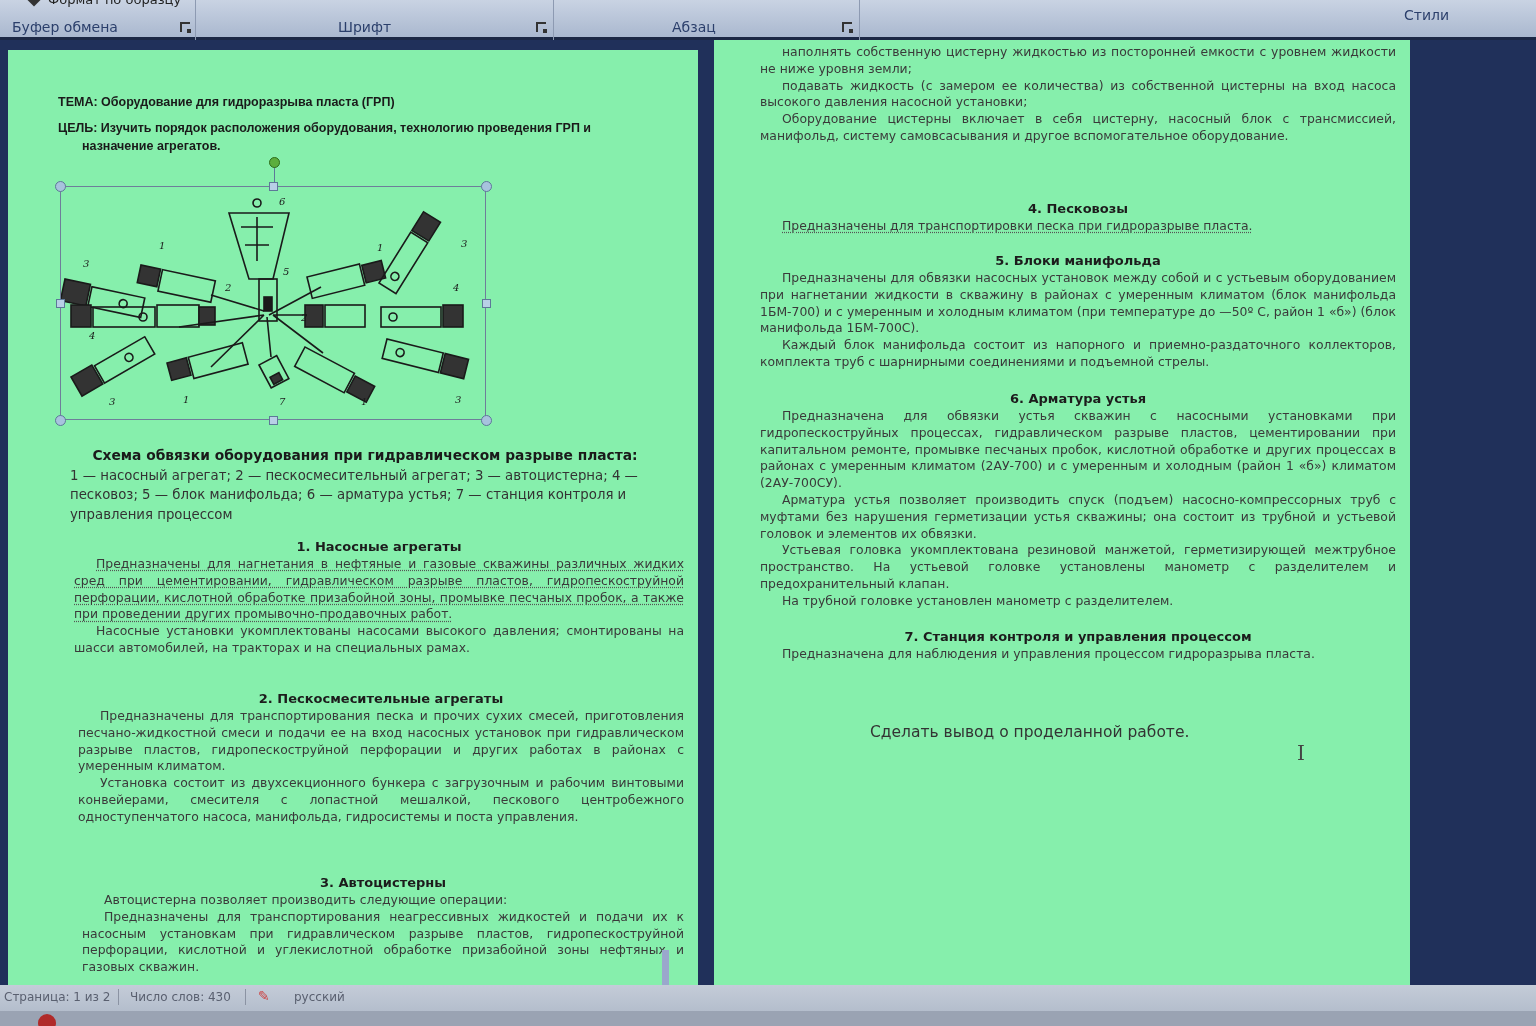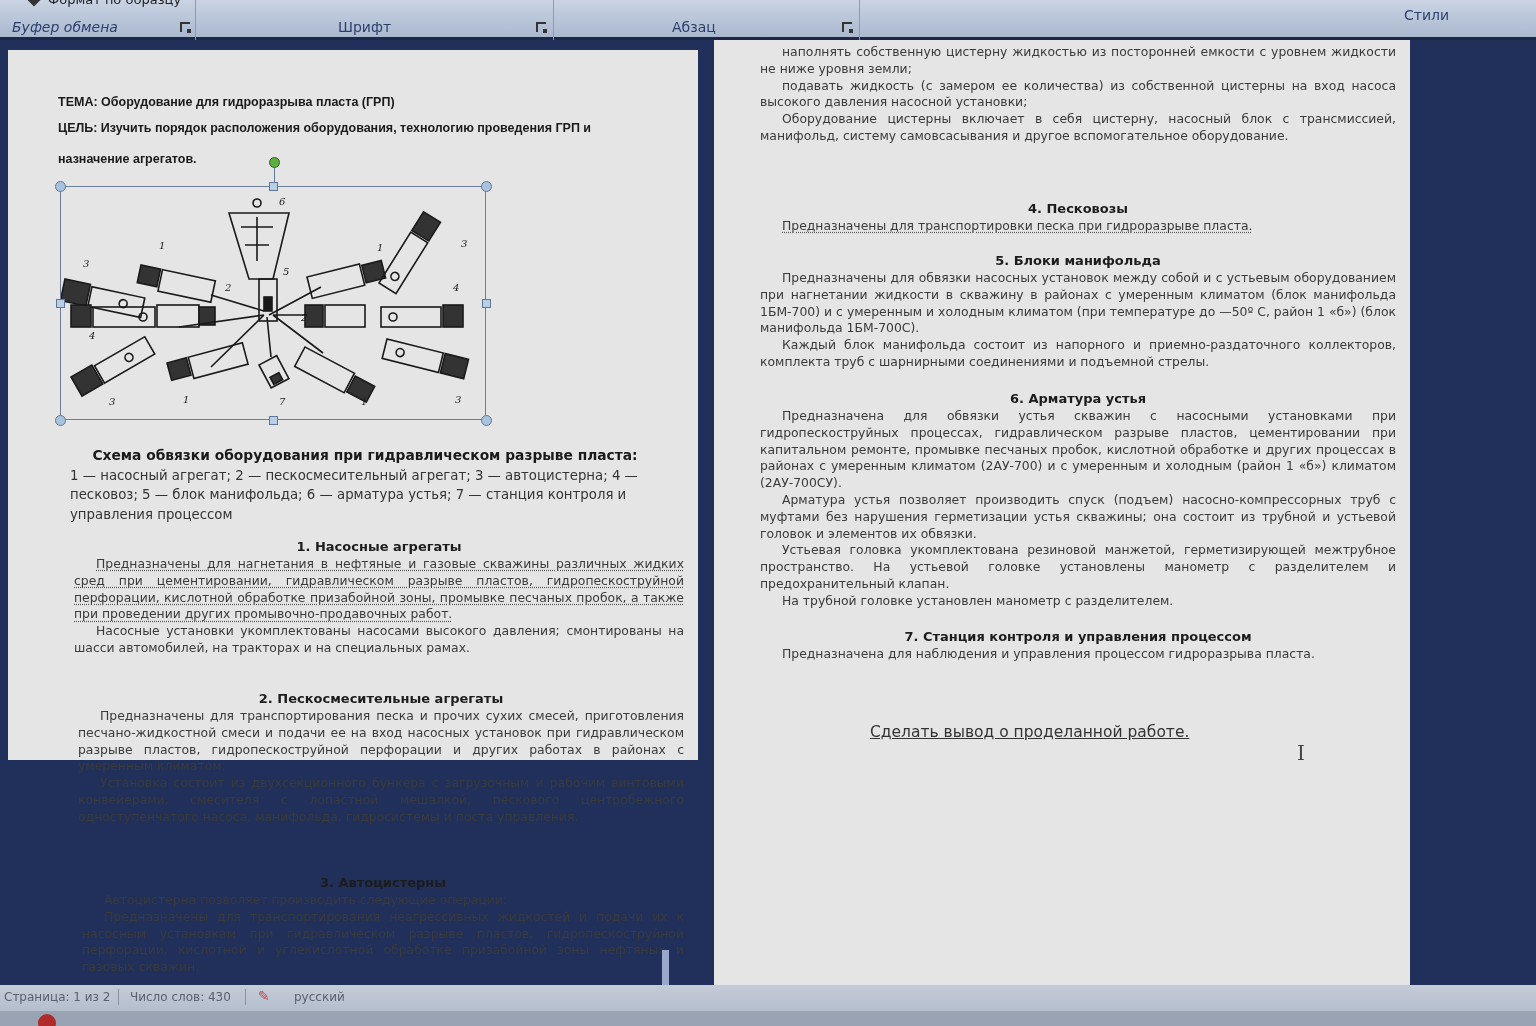--- a/index.html
+++ b/index.html
@@ -32,24 +32,24 @@
   .launcher::after {
     content:""; position:absolute; right:-1px; bottom:-1px; width:4px; height:4px; background:#333;
   }
 
   
   .workspace {
     position: absolute; left: 0; top: 40px; width: 1536px; height: 945px;
     background: #20305a;
   }
   .page {
-    position: absolute; background: #e5e5e5; color: #222;
+    position: absolute; background: #86efac; color: #222;
     font-size: 13.3px; line-height: 17px;
   }
-  .page-left { left: 8px; top: 10px; width: 690px; height: 710px; }
+  .page-left { left: 8px; top: 10px; width: 690px; height: 935px; }
   .page-right { left: 714px; top: 0px; width: 696px; height: 945px; }
   .divider-blue {
     position: absolute; left: 654px; top: 900px; width: 7px; height: 45px; background:#9aa8cc;
   }
 
   .title-line { position:absolute; left: 50px; font-weight: bold; font-size: 12.5px; font-family: "Liberation Sans", sans-serif; color:#1a1a1a; }
   .dotted-ul { text-decoration: underline dotted #555; text-underline-offset: 2px; }
 
   
   .figure-frame {
@@ -64,21 +64,21 @@
 
   .caption {
     position: absolute; left: 62px; top: 396px; width: 590px; font-size: 13.3px; line-height: 19.5px; color:#333;
   }
   .caption .cap-title { display:block; text-align:center; font-weight:bold; color:#1a1a1a; font-size:13.8px; }
 
   .section { position: absolute; font-size: 12.4px; line-height: 16.8px; color: #3a3a3a; }
   .section h3 { text-align: center; font-size: 13px; font-weight: bold; color:#1c1c1c; line-height: 18px; }
   .section p { text-align: justify; text-indent: 22px; }
 
-  .conclusion { position:absolute; left: 156px; top: 684px; font-size: 15.5px; color:#333;text-decoration:underline; }
+  .conclusion { position:absolute; left: 156px; top: 684px; font-size: 15.5px; color:#333; }
   .ibeam { position:absolute; left: 583px; top: 705px; font-size: 20px; color:#444; font-family:"DejaVu Serif", serif; }
 
   
   .statusbar {
     position: absolute; left: 0; top: 985px; width: 1536px; height: 36px;
     background: linear-gradient(#c4ccd8, #aeb8c8);
     font-size: 12px; color: #5a6070;
   }
   .status-item { position: absolute; top: 5px; }
   .status-sep { position:absolute; top:4px; width:1px; height:16px; background:#8b93a3; }
@@ -88,21 +88,21 @@
   .task-badge { position:absolute; left: 38px; top: 3px; width:18px; height:18px; border-radius:50%; background:#b02a2a; }
 </style>
 </head>
 <body>
 
 <div class="ribbon">
   <div class="ribbon-top-item">
     <span class="brush"></span><span>Формат по образцу</span>
   </div>
   <div class="rgroup" style="left:0;width:196px;">
-    <span class="rgroup-label" style="left:12px;font-style:italic;">Буфер обмена</span>
+    <span class="rgroup-label" style="left:12px;">Буфер обмена</span>
     <span class="launcher" style="left:180px;"></span>
   </div>
   <div class="rgroup" style="left:196px;width:358px;">
     <span class="rgroup-label" style="left:142px;">Шрифт</span>
     <span class="launcher" style="left:340px;"></span>
   </div>
   <div class="rgroup" style="left:554px;width:306px;">
     <span class="rgroup-label" style="left:118px;margin-top:11px;">Абзац</span>
     <span class="launcher" style="left:288px;"></span>
   </div>
@@ -111,21 +111,21 @@
   </div>
 </div>
 
 <div class="workspace">
 
   <div class="page page-left">
     <div class="title-line" style="top:44px;">
       <span>ТЕМА: Оборудование  для гидроразрыва пласта (ГРП)</span>
     </div>
     <div class="title-line" style="top:70px;">ЦЕЛЬ: Изучить порядок расположения оборудования, технологию проведения ГРП и</div>
-    <div class="title-line" style="top:101px;">назначение агрегатов.</div>
+    <div class="title-line" style="top:88px;margin-left:24px;">назначение агрегатов.</div>
 
     <div class="figure-frame">
       <svg class="figure-svg" width="426" height="234" viewBox="0 0 426 234">
         <g fill="none" stroke="#1a1a1a" stroke-width="1.6">
 
           <polygon points="168,26 228,26 212,92 188,92"></polygon>
           <circle cx="196" cy="16" r="4"></circle>
           <path d="M180,40 h32 M196,30 v44 M184,58 h24"></path>
 
           <rect x="198" y="92" width="18" height="42"></rect>

